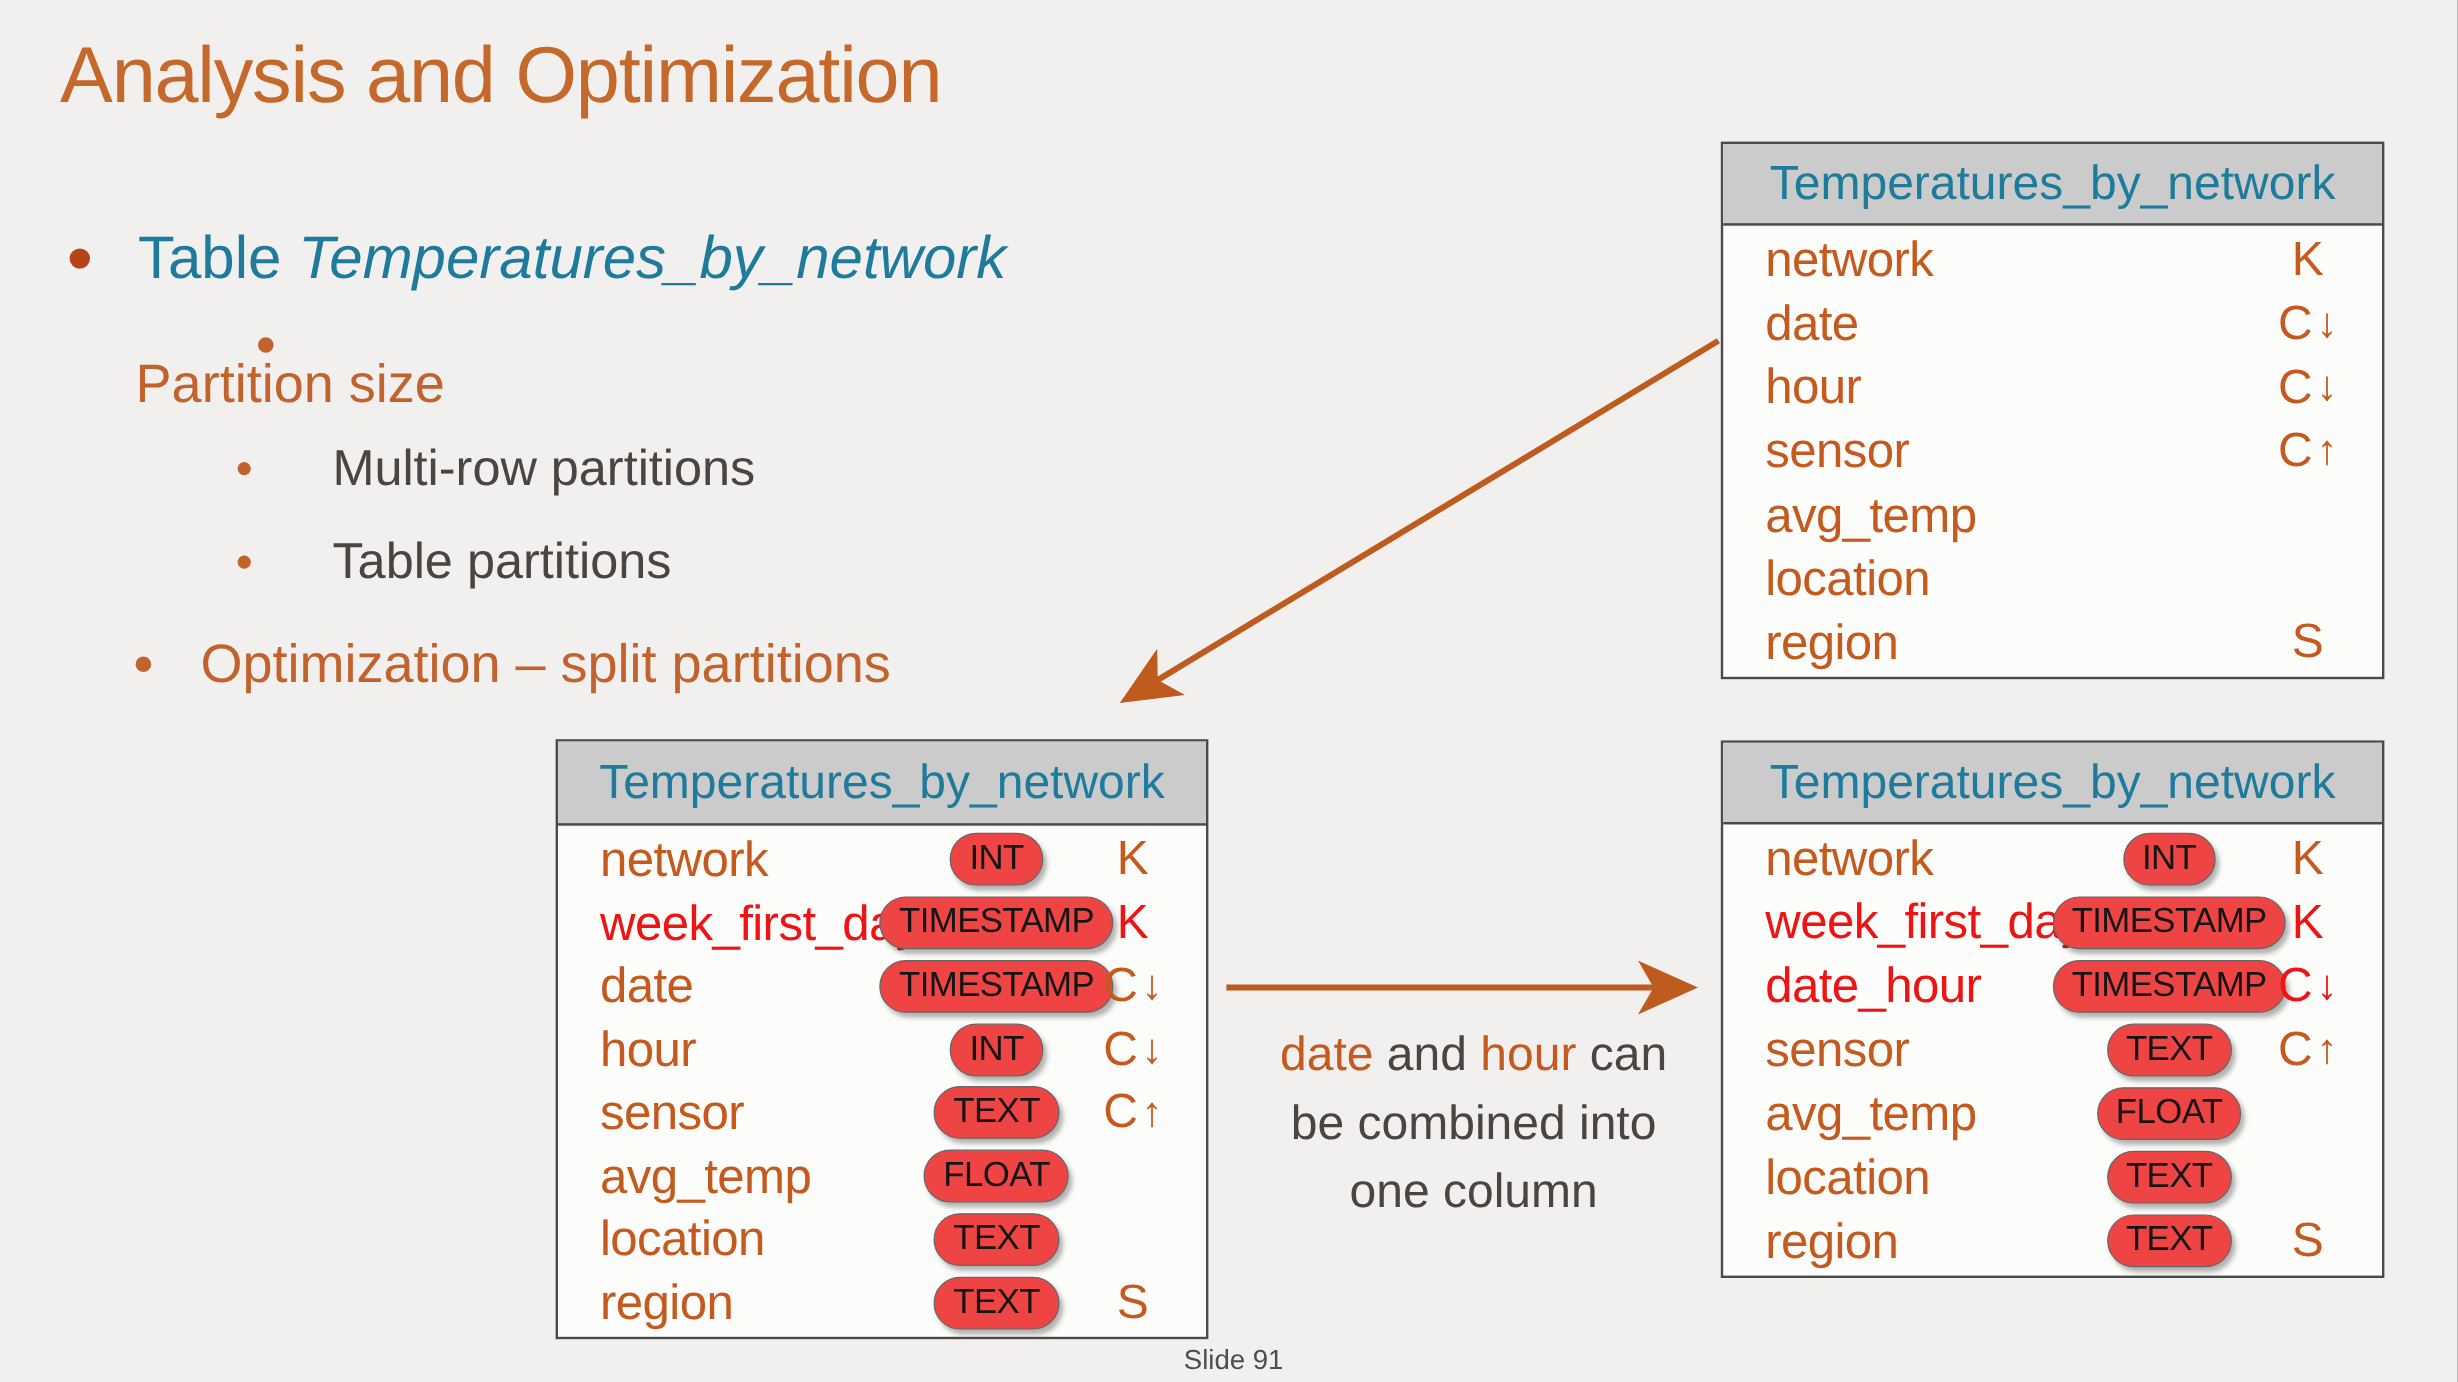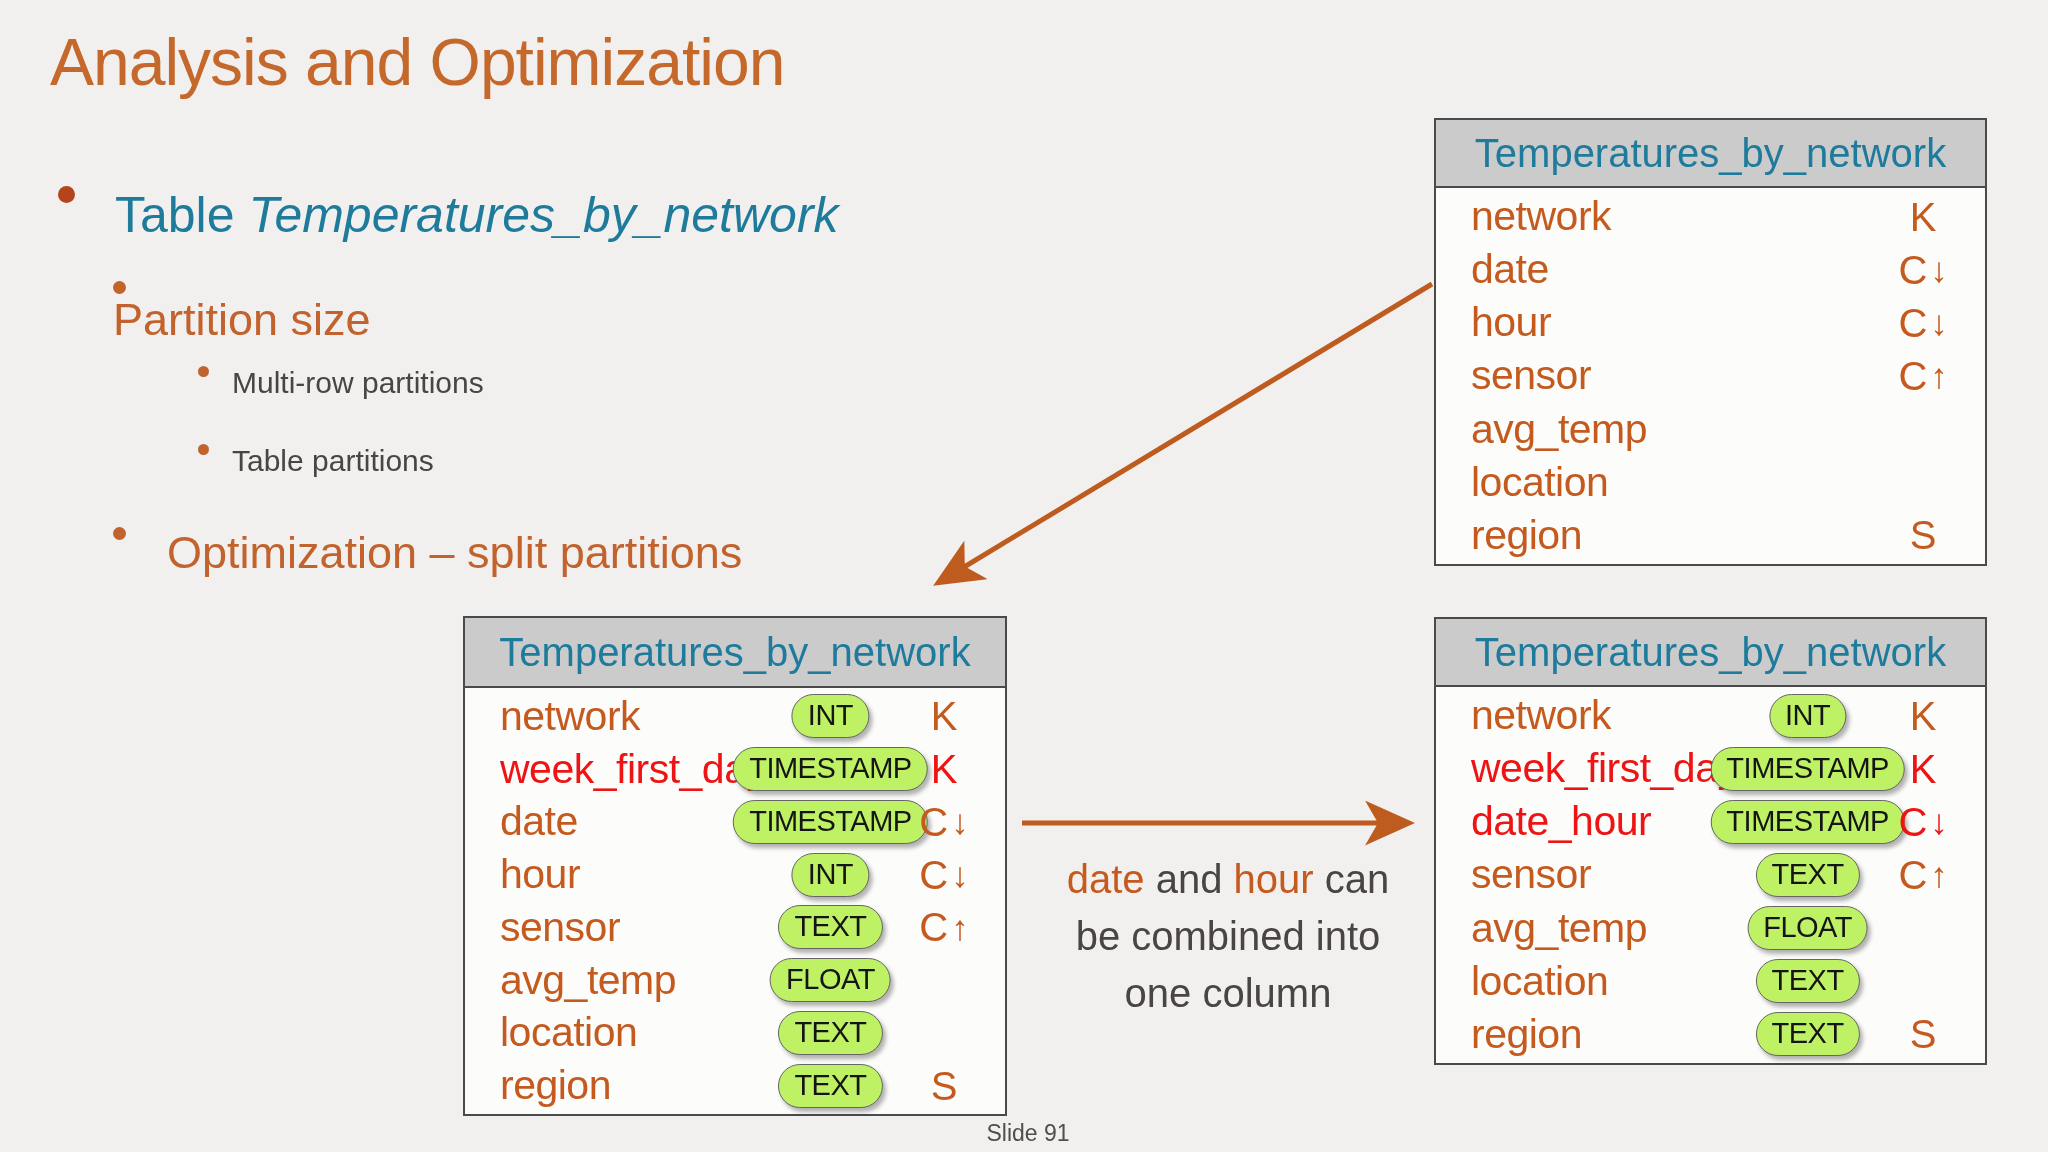--- a/index.html
+++ b/index.html
@@ -10,47 +10,47 @@
   }
   html,body{margin:0;padding:0;background:#888;}
   .slide{
     position:relative; width:2048px; height:1152px; background:var(--bg);
     font-family:"Liberation Sans", sans-serif; overflow:hidden;
   }
   .title{
     position:absolute; left:50px; top:22px; font-size:66px; line-height:80px;
     color:var(--title-orange); font-weight:400; margin:0; letter-spacing:-1px;
   }
-  .bullet{position:absolute; display:flex; white-space:nowrap;}
+  .bullet{position:absolute; display:flex; align-items:center; white-space:nowrap;}
   .dot{border-radius:50%; flex:0 0 auto;}
   .b-l1{left:58px; top:186px; height:58px; font-size:50px; color:var(--teal);}
   .b-l1 .dot{width:17px;height:17px;background:var(--l1-dot);margin-right:40px;}
   .b-l1 .tname{font-style:italic;}
   .b-l2{height:52px; font-size:45px; color:var(--bullet-orange);}
   .b-l2 .dot{width:13px;height:13px;background:var(--bullet-orange);margin-right:41px;}
-  .b-l3{height:48px; font-size:30px; color:var(--dark-text);}
+  .b-l3{height:48px; font-size:42px; color:var(--dark-text);gap:45px;}
   .b-l3 .dot{width:11px;height:11px;background:var(--bullet-orange);margin-right:23px;}
 
   .dtable{
     position:absolute; box-sizing:border-box; border:2px solid var(--border-dark);
     background:#FCFCFB; display:flex; flex-direction:column;
   }
   .thead{
     flex:0 0 auto; background:var(--header-gray); border-bottom:2px solid var(--border-dark);
     color:var(--teal); font-size:40px; display:flex; align-items:center; justify-content:center;
   }
   .tbody{flex:1 1 auto; display:flex; flex-direction:column; padding:2px 12px;}
   .trow{flex:1 1 0; position:relative; display:flex; align-items:center;}
   .cname{padding-left:23px; font-size:41px; letter-spacing:-0.5px;}
   .v-orange{color:var(--table-orange);}
   .v-red{color:var(--red);}
   .ptype{
     position:absolute; left:68.5%; top:50%; transform:translate(-50%,-50%);
     font-size:29px; letter-spacing:-0.5px; color:var(--pill-text);
-    background:#bef264; border:1px solid #666; border-radius:999px;
+    background:#ef4444; border:1px solid #666; border-radius:999px;
     padding:4px 15px 5px 15px; box-shadow:3px 4px 4px rgba(0,0,0,0.30); white-space:nowrap;
   }
   .ckey{
     position:absolute; left:90.5%; top:50%; transform:translate(-50%,-50%);
     font-size:40px; white-space:nowrap; display:flex; align-items:center;
   }
   .karr{font-size:35px; margin-left:3px;}
 
   .annotation{
     position:absolute; left:1050px; top:851px; width:356px;

